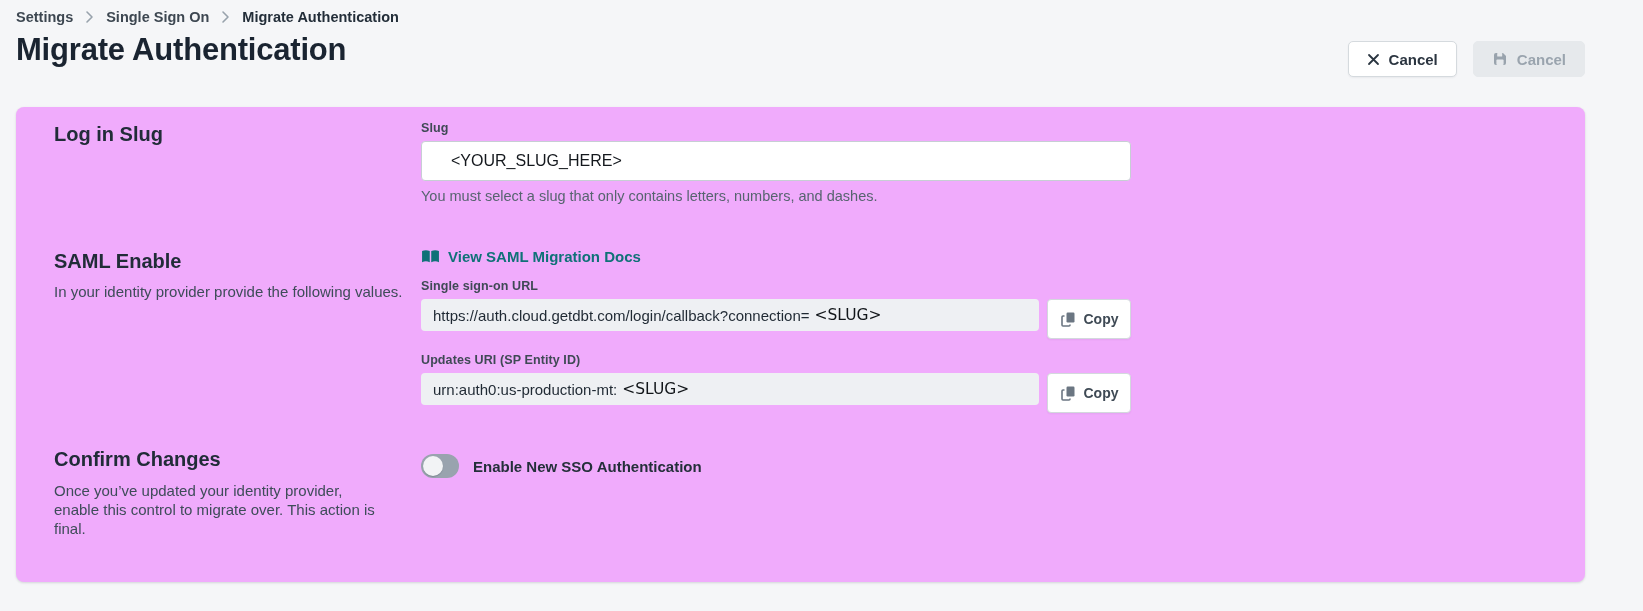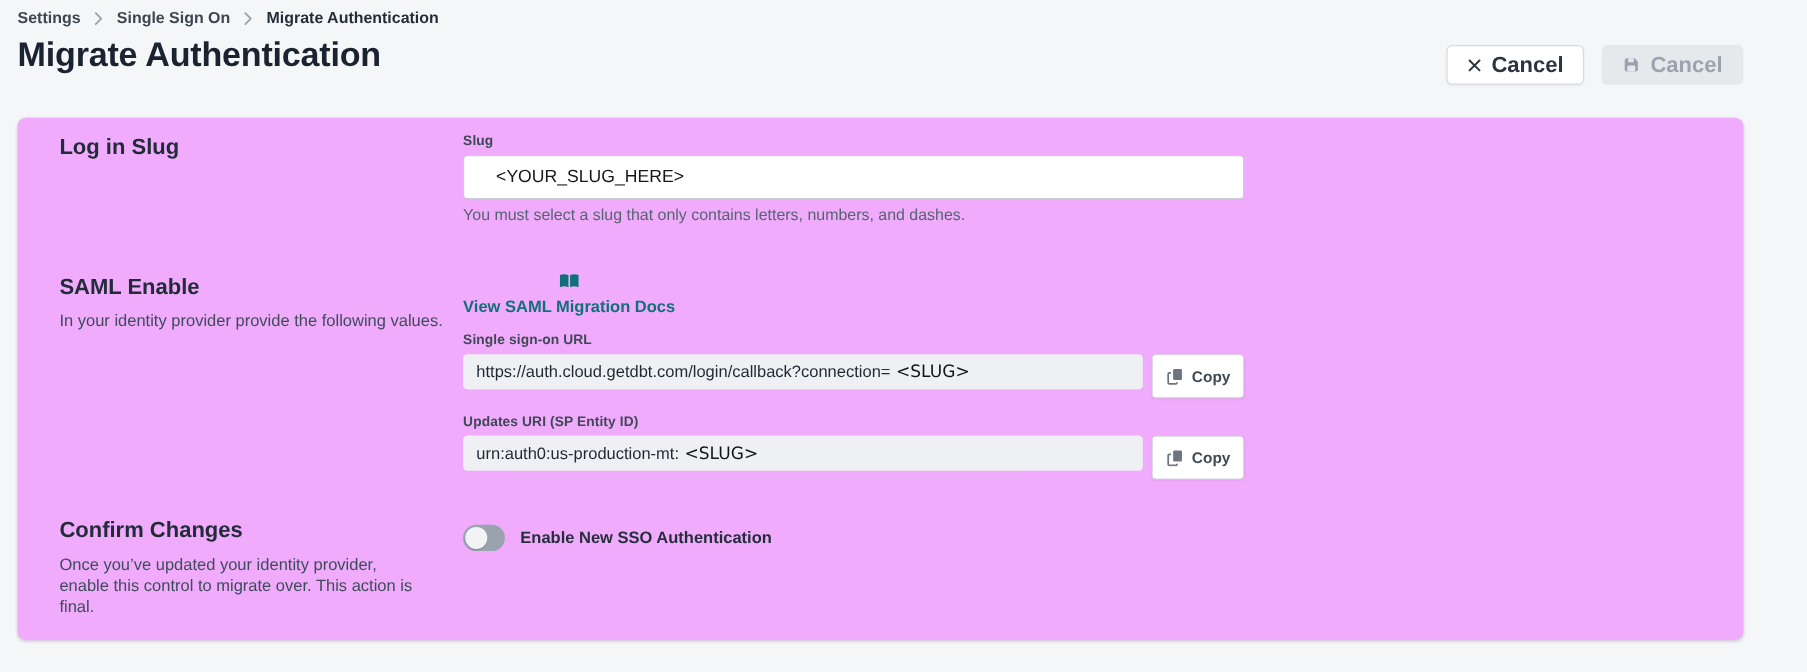--- a/index.html
+++ b/index.html
@@ -28,21 +28,21 @@
     font-size:31px; font-weight:700; color:#1a2431;
     letter-spacing:-0.2px;
   }
   .header-actions {
     position:absolute; top:41px; right:58px;
     display:flex; gap:16px;
   }
   .btn {
     display:inline-flex; align-items:center; justify-content:center; gap:9px;
     height:36px; padding:0 18px; border-radius:5px;
-    font-size:20px; font-weight:600; cursor:pointer;
+    font-size:15px; font-weight:600; cursor:pointer;
     font-family:"Liberation Sans", sans-serif;
   }
   .btn-cancel {
     background:#ffffff; border:1px solid #d5dade; color:#2b3540;
     box-shadow:0 1px 2px rgba(27,37,48,0.06);
   }
   .btn-confirm {
     background:#e6e9ec; border:1px solid #e6e9ec; color:#9aa4ae;
     cursor:default;
   }
@@ -71,21 +71,21 @@
     border:1px solid #c7ced4; border-radius:4px;
     padding:0 29px; font-size:16px; color:#14181d;
     font-family:"Liberation Sans", sans-serif;
     background:#ffffff; outline:none;
   }
   .helper-text { margin-top:7px; font-size:14.5px; color:#56646f; }
 
   .docs-link {
     display:inline-flex; align-items:center; gap:8px;
     color:#0f7177; font-size:15px; font-weight:700;
-    cursor:pointer; margin-bottom:14px;flex-direction:column;
+    cursor:pointer; margin-bottom:14px;
   }
 
   .copy-row { display:flex; gap:8px; }
   .readonly-field {
     flex:1; height:32px; background:#eef0f3; border-radius:4px;
     display:flex; align-items:center; padding:0 12px;
     font-size:15px; color:#1f2933; white-space:nowrap; overflow:hidden;
   }
   .slug-token {
     font-family:"DejaVu Sans", sans-serif;

